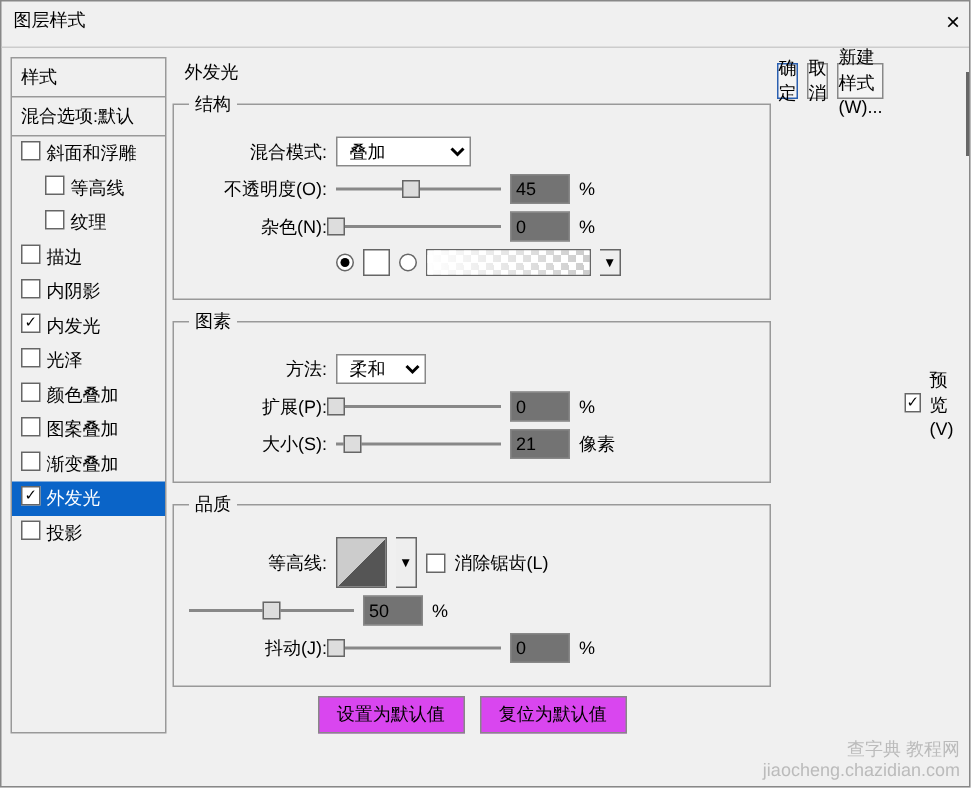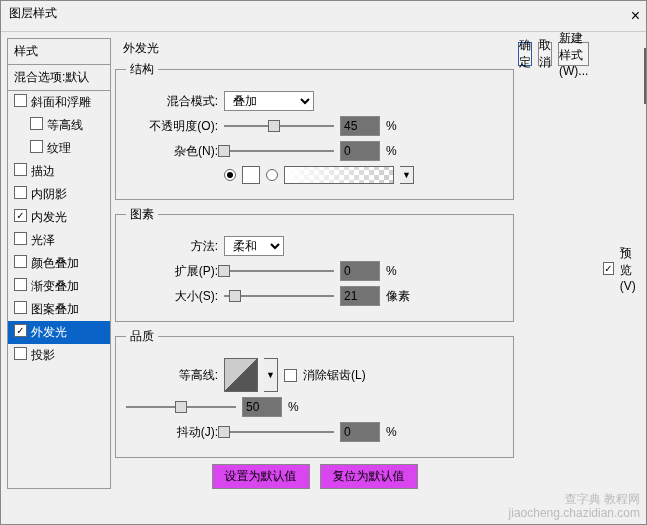--- a/index.html
+++ b/index.html
@@ -84,25 +84,25 @@
         <div class="style-item">
           <span class="chk"></span>
           <span>光泽</span>
         </div>
         <div class="style-item">
           <span class="chk"></span>
           <span>颜色叠加</span>
         </div>
         <div class="style-item">
           <span class="chk"></span>
+          <span>图案叠加</span>
+        </div>
+        <div class="style-item">
+          <span class="chk"></span>
           <span>渐变叠加</span>
-        </div>
-        <div class="style-item">
-          <span class="chk"></span>
-          <span>图案叠加</span>
         </div>
         <div class="style-item sel">
           <span class="chk on"></span>
           <span>外发光</span>
         </div>
         <div class="style-item">
           <span class="chk"></span>
           <span>投影</span>
         </div>
       </div>

